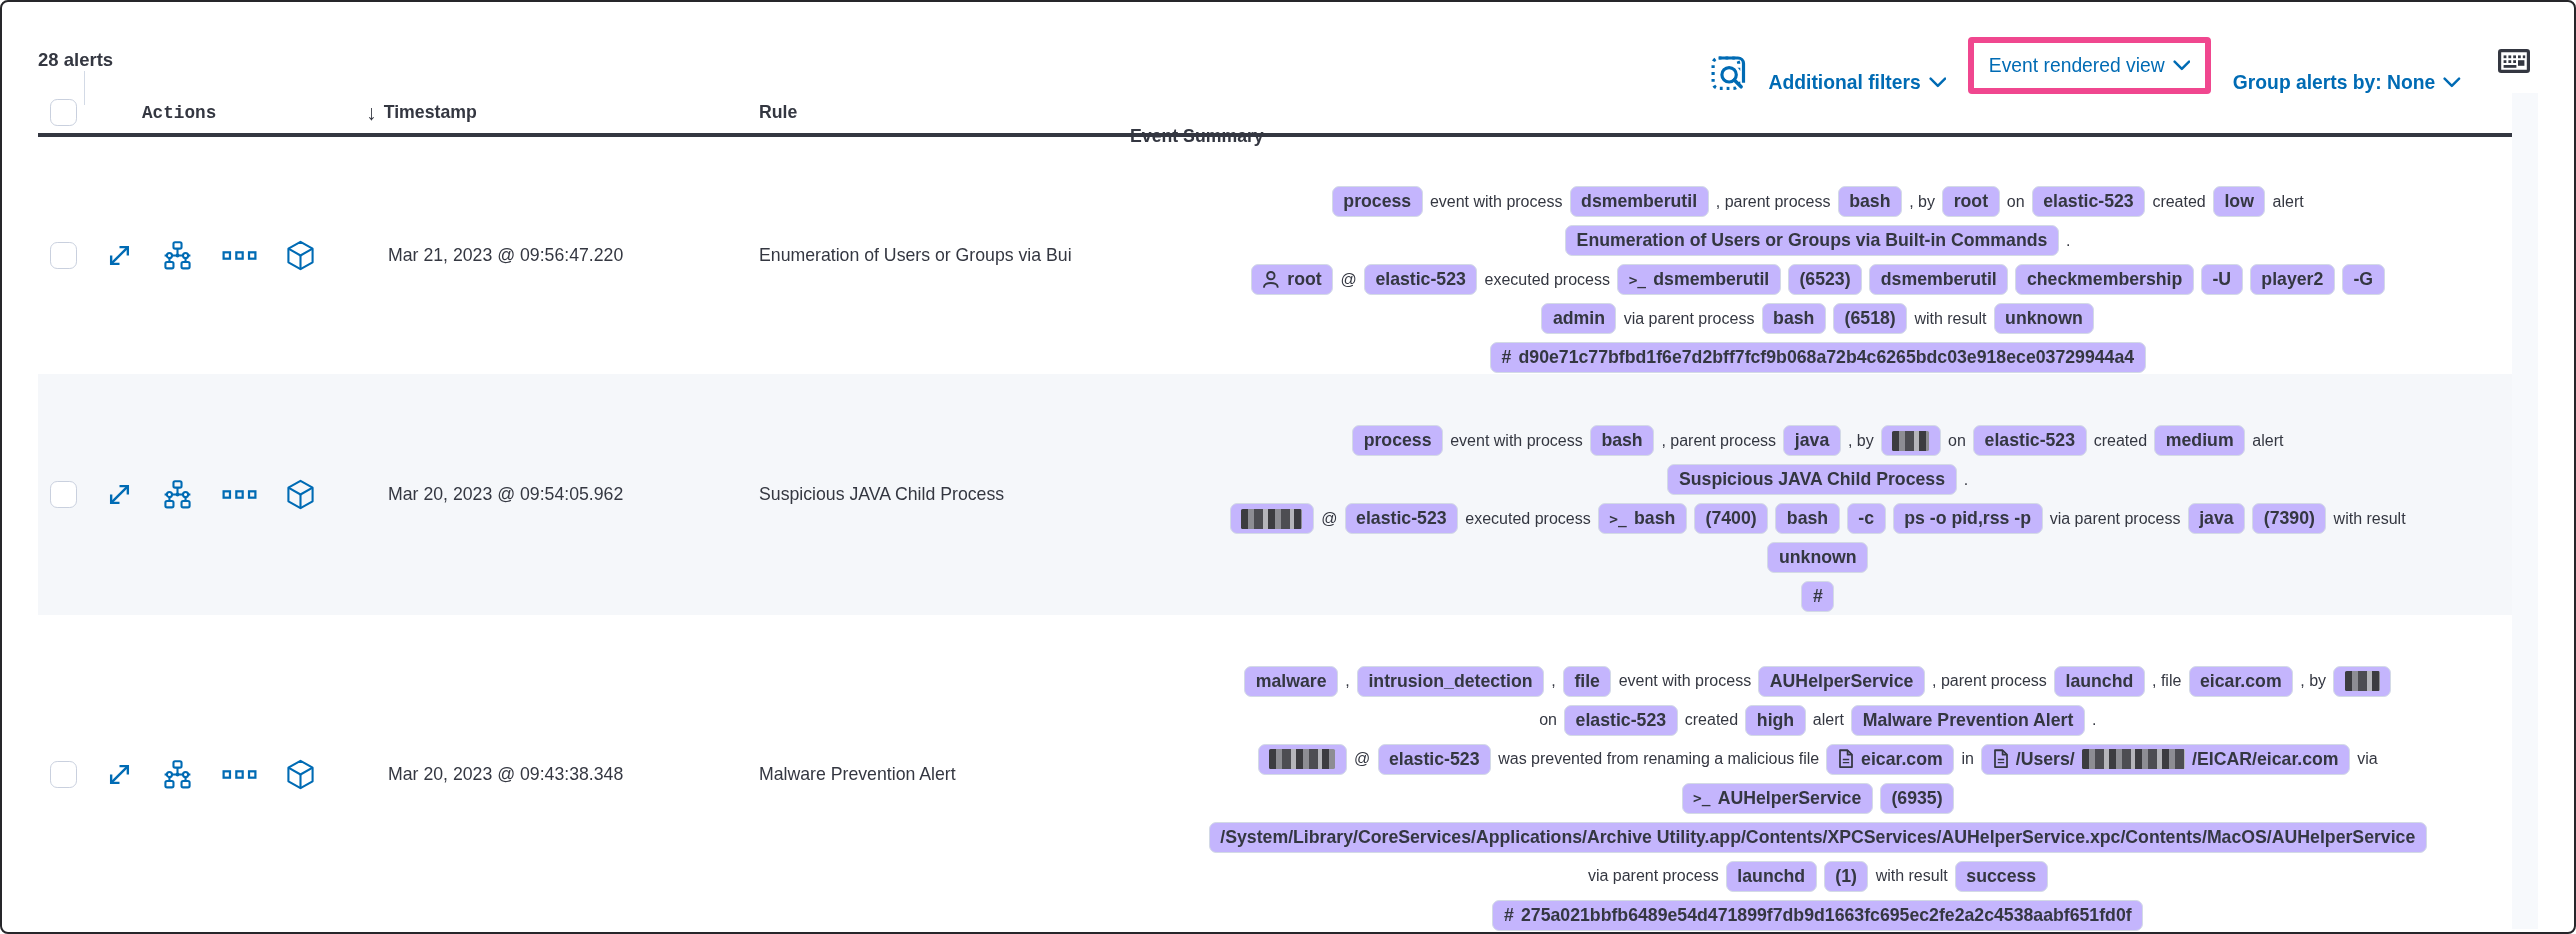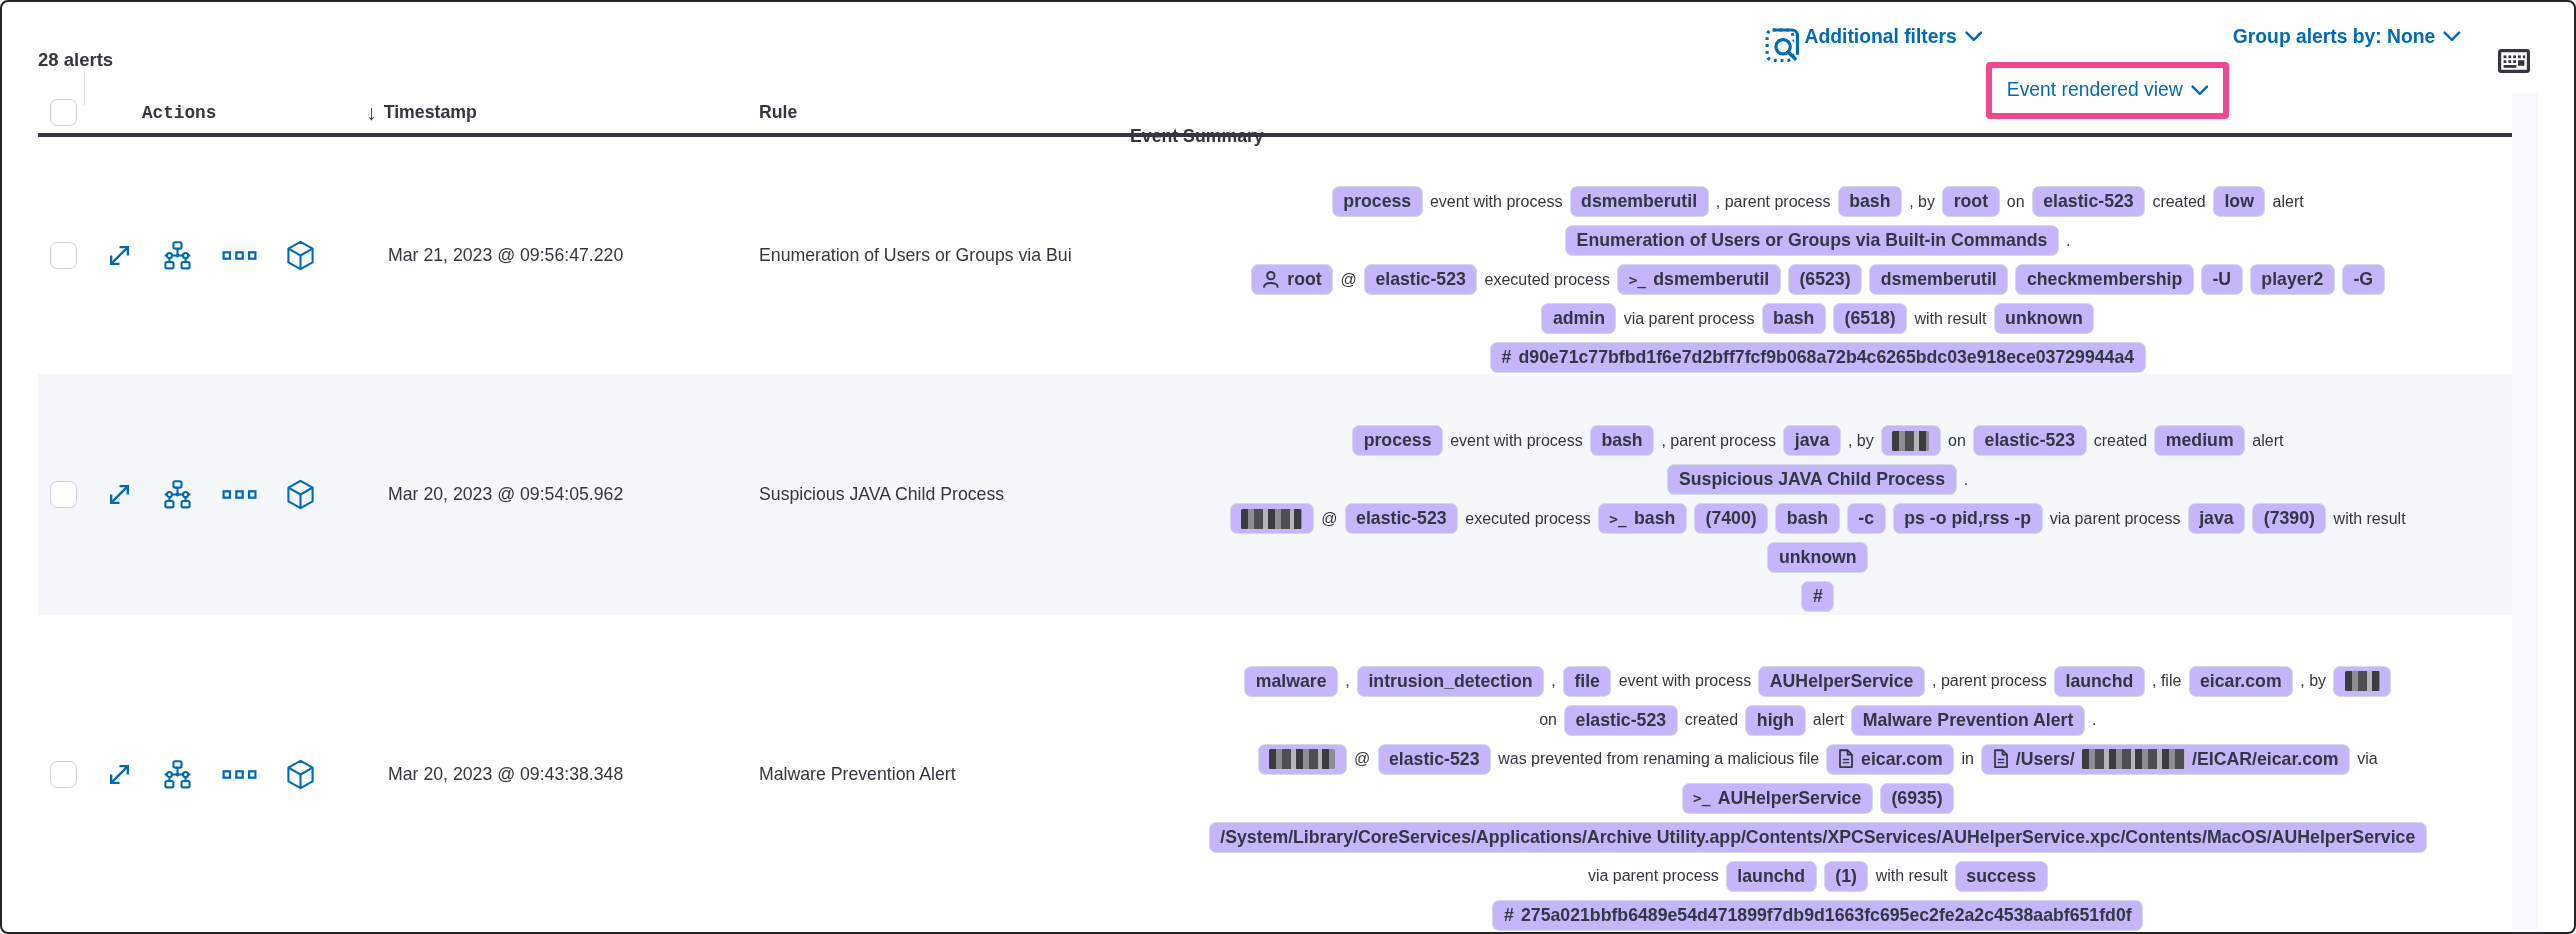--- a/index.html
+++ b/index.html
@@ -3,21 +3,21 @@
 <meta charset="utf-8">
 <style>
   html,body{margin:0;padding:0;background:#fff;}
   body{width:2576px;height:934px;position:relative;font-family:"Liberation Sans",sans-serif;color:#343741;}
   .frame{position:absolute;inset:0;border:2.4px solid #26262a;border-radius:8px;background:#fff;box-sizing:border-box;overflow:hidden;}
 
   
   .toolbar-left{position:absolute;left:36px;top:47px;display:flex;align-items:center;flex-direction:column;}
   .alerts-count{font-size:18.5px;font-weight:600;color:#343741;}
   .vdiv{width:1.6px;height:34px;background:#d3dae6;margin-left:17.7px;}
-  .toolbar-right{position:absolute;right:113px;top:24px;height:68px;display:flex;align-items:flex-start;gap:4px;}
+  .toolbar-right{position:absolute;right:113px;top:24px;height:68px;display:flex;align-items:flex-end;gap:22px;}
   .tb-icon{background:none;border:none;padding:0;cursor:pointer;display:flex;align-items:center;}
   .tb-link{display:inline-flex;align-items:center;gap:8px;color:#006bb4;font-size:19.3px;font-weight:600;cursor:pointer;white-space:nowrap;}
   .tb-link.view{font-weight:500;border:6.4px solid #f0478f;padding:11.3px 14.5px;border-radius:4px;margin-top:36px;}
   .kb-btn{position:absolute;right:44px;top:47px;background:none;border:none;padding:0;cursor:pointer;}
 
   
   .table{position:absolute;left:36px;top:90px;width:2474px;}
   .thead{display:flex;align-items:center;height:45px;border-bottom:4px solid #343741;padding-left:12px;box-sizing:border-box;}
   .th{font-size:17.7px;font-weight:700;color:#343741;}
   .c-check{width:56px;flex:none;display:flex;align-items:center;}

